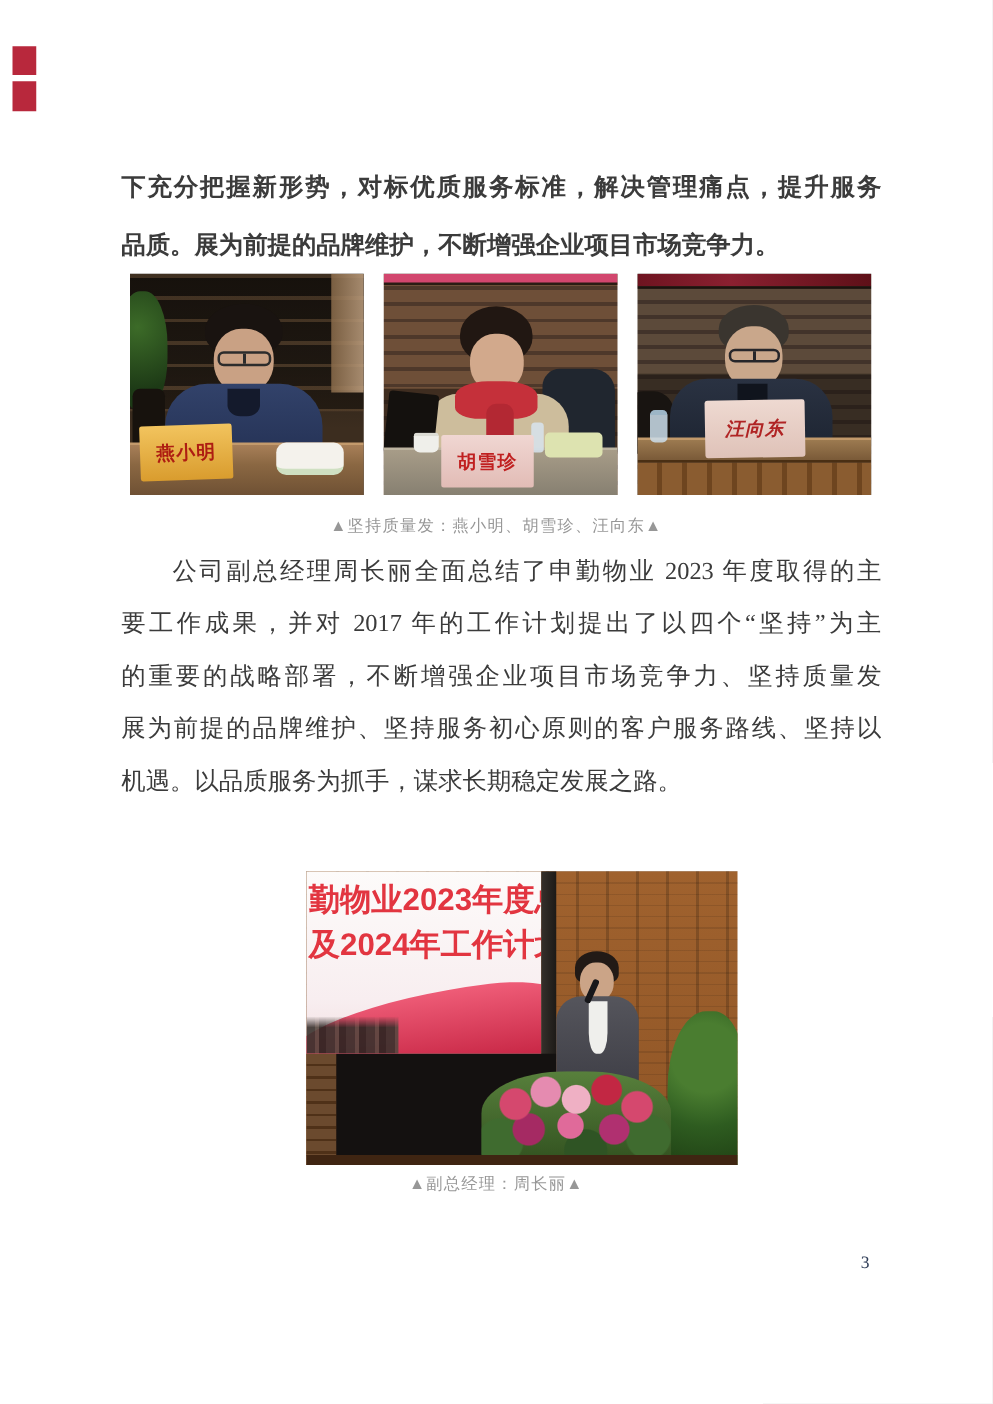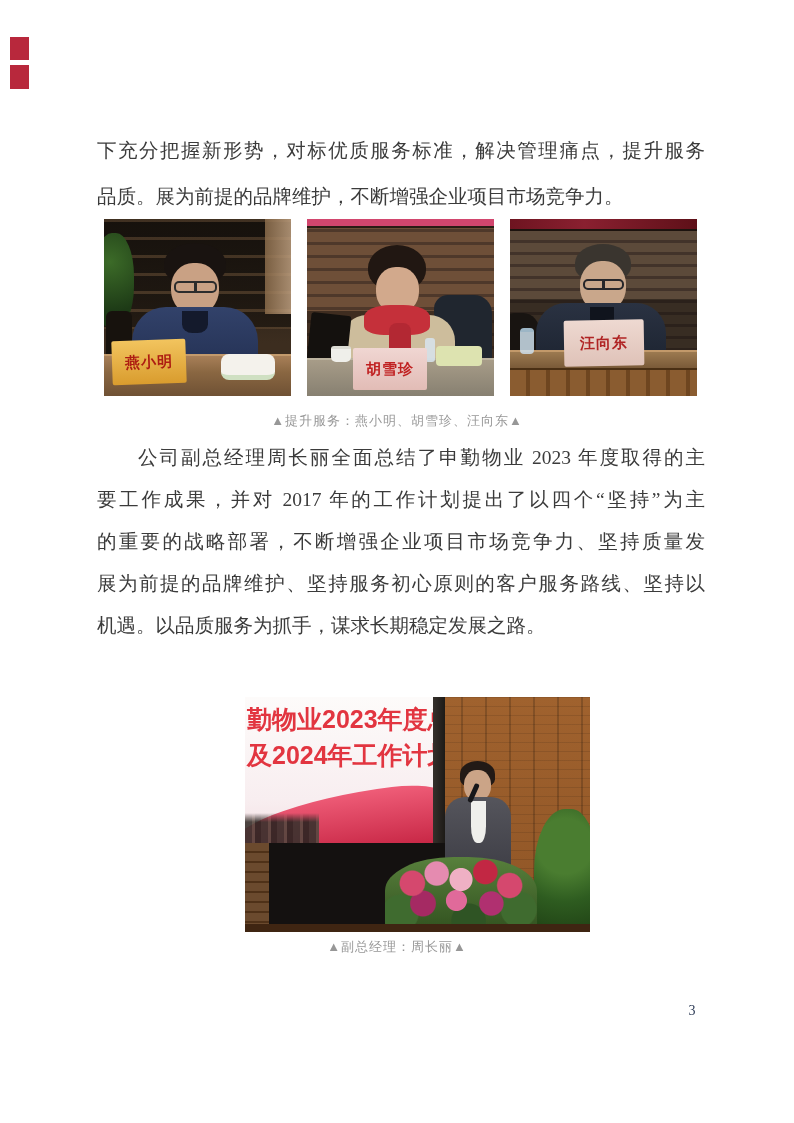--- a/index.html
+++ b/index.html
@@ -11,21 +11,21 @@
   }
   
   .corner-block { position:absolute; left:10px; width:19px; }
   .corner-block.b1 { top:37px; height:23px; }
   .corner-block.b2 { top:65px; height:24px; }
 
   
   .para { position:absolute; left:97px; width:608px; color:#3b3b3b; font-size:19.5px; }
   .para .line { display:block; text-align:justify; text-align-last:justify; white-space:nowrap; overflow:hidden; }
   .para .line.end { text-align:left; text-align-last:left; }
-  .para1 { top:128px; }
+  .para1 { top:128px;font-weight:bold; }
   .para1 .line { height:46px; line-height:46px; }
   .para2 { top:437px; }
   .para2 .line { height:42px; line-height:42px; }
   .para2 .line.indent { text-indent:2.1em; }
 
   
   .caption { position:absolute; left:0; width:100%; text-align:center;
     font-family:"Liberation Sans","DejaVu Sans",sans-serif;
     font-size:13px; color:#979797; letter-spacing:1px; }
   .caption1 { top:412px; }
@@ -73,21 +73,21 @@
     background:linear-gradient(180deg,#a79c88 0,#8f olor 100%); background:linear-gradient(180deg,#a79c88 0,#878071 100%); border-top:2px solid #bdb4a0; }
   .p2 .cup { left:24px; bottom:34px; width:20px; height:16px; background:#efefea; border-radius:3px 3px 5px 5px; border-top:3px solid #dcdcd4; }
   .p2 .bottle { left:118px; bottom:34px; width:10px; height:24px; background:rgba(215,228,238,.85); border-radius:3px; }
   .p2 .tissue { right:12px; bottom:30px; width:46px; height:20px; background:#dde3b0; border-radius:4px; }
   .p2 .card { left:46px; bottom:6px; width:74px; height:42px;
     background:linear-gradient(180deg,#f0d6d2,#e2bcb6); border-radius:2px;
     display:flex; align-items:center; justify-content:center;
     color:#c02020; font-weight:bold; font-size:15px; letter-spacing:1px; }
 
   
-  .p3 { background:repeating-linear-gradient(180deg,#5c4a3a 0 9px,#42332a 9px 12px); }
+  .p3 { background:repeating-linear-gradient(180deg,#5c4a3a 0 9px,#42332a 9px 12px);font-style:italic; }
   .p3 .banner { left:0; top:0; width:100%; height:12px;
     background:linear-gradient(90deg,#6e1420 0,#8a2030 40%,#5e1018 100%); border-bottom:2px solid #1c130e; }
   .p3 .darkzone { left:0; top:80px; width:100%; height:58px; background:rgba(20,16,12,.5); }
   .p3 .shoulder-l { left:-12px; top:94px; width:42px; height:50px; background:#181411; border-radius:40% 40% 0 0; }
   .p3 .hair { left:65px; top:25px; width:56px; height:38px; background:#3a352f; border-radius:50% 50% 40% 40%; }
   .p3 .face { left:70px; top:42px; width:46px; height:50px; background:#c9a78b; border-radius:46%; }
   .p3 .glasses { left:73px; top:60px; width:41px; height:11px; border:2px solid #26262a; border-radius:5px;
     background:linear-gradient(90deg,transparent 47%,#26262a 47%,#26262a 53%,transparent 53%); }
   .p3 .jacket { left:26px; top:84px; width:130px; height:60px; background:linear-gradient(180deg,#2a3242,#1d2431); border-radius:30px 30px 0 0; }
   .p3 .collar { left:80px; top:88px; width:24px; height:20px; background:#10141d; border-radius:0 0 40% 40%; }
@@ -201,21 +201,21 @@
     <div class="abs face"></div>
     <div class="abs glasses"></div>
     <div class="abs jacket"></div>
     <div class="abs collar"></div>
     <div class="abs table-top"></div>
     <div class="abs table-front"></div>
     <div class="abs bottle"></div>
     <div class="abs card">汪向东</div>
   </div>
 
-  <div class="caption caption1">▲提升服务：燕小明、胡雪珍、汪向东▲</div>
+  <div class="caption caption1">▲坚持质量发：燕小明、胡雪珍、汪向东▲</div>
 
   <div class="para para2">
     <span class="line indent">公司副总经理周长丽全面总结了申勤物业 2023 年度取得的主</span>
     <span class="line">要工作成果，并对 2017 年的工作计划提出了以四个“坚持”为主</span>
     <span class="line">的重要的战略部署，不断增强企业项目市场竞争力、坚持质量发</span>
     <span class="line">展为前提的品牌维护、坚持服务初心原则的客户服务路线、坚持以</span>
     <span class="line end">机遇。以品质服务为抓手，谋求长期稳定发展之路。</span>
   </div>
 
   <div class="big-photo">

